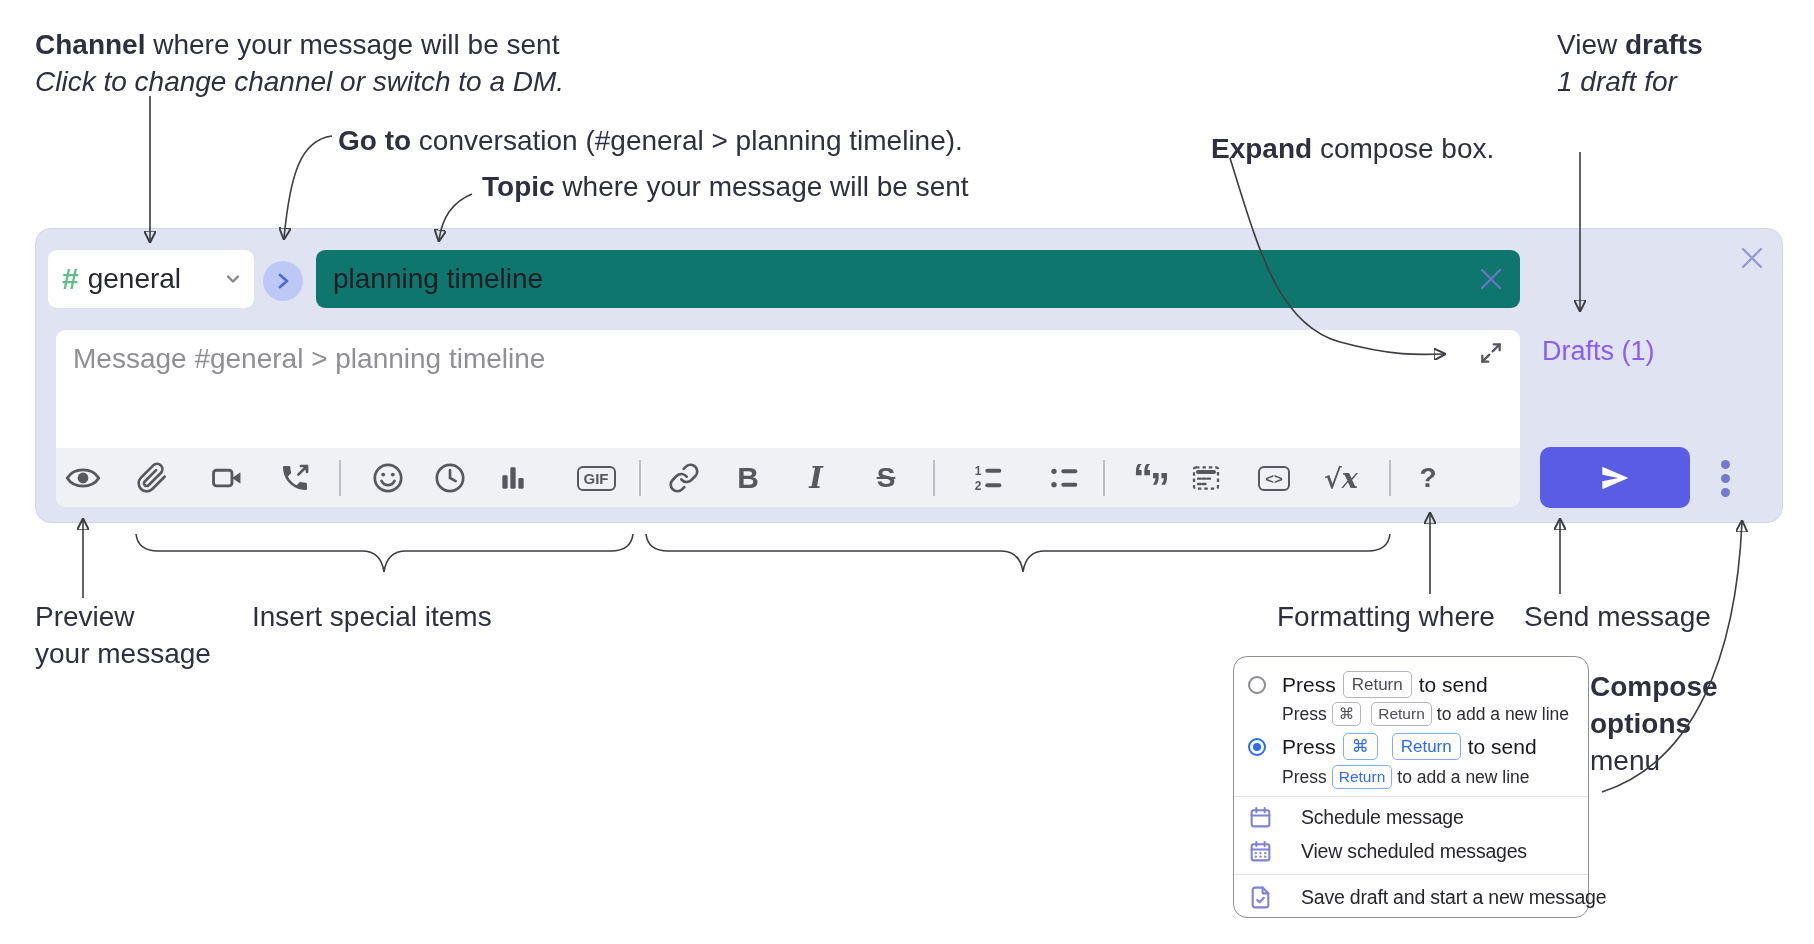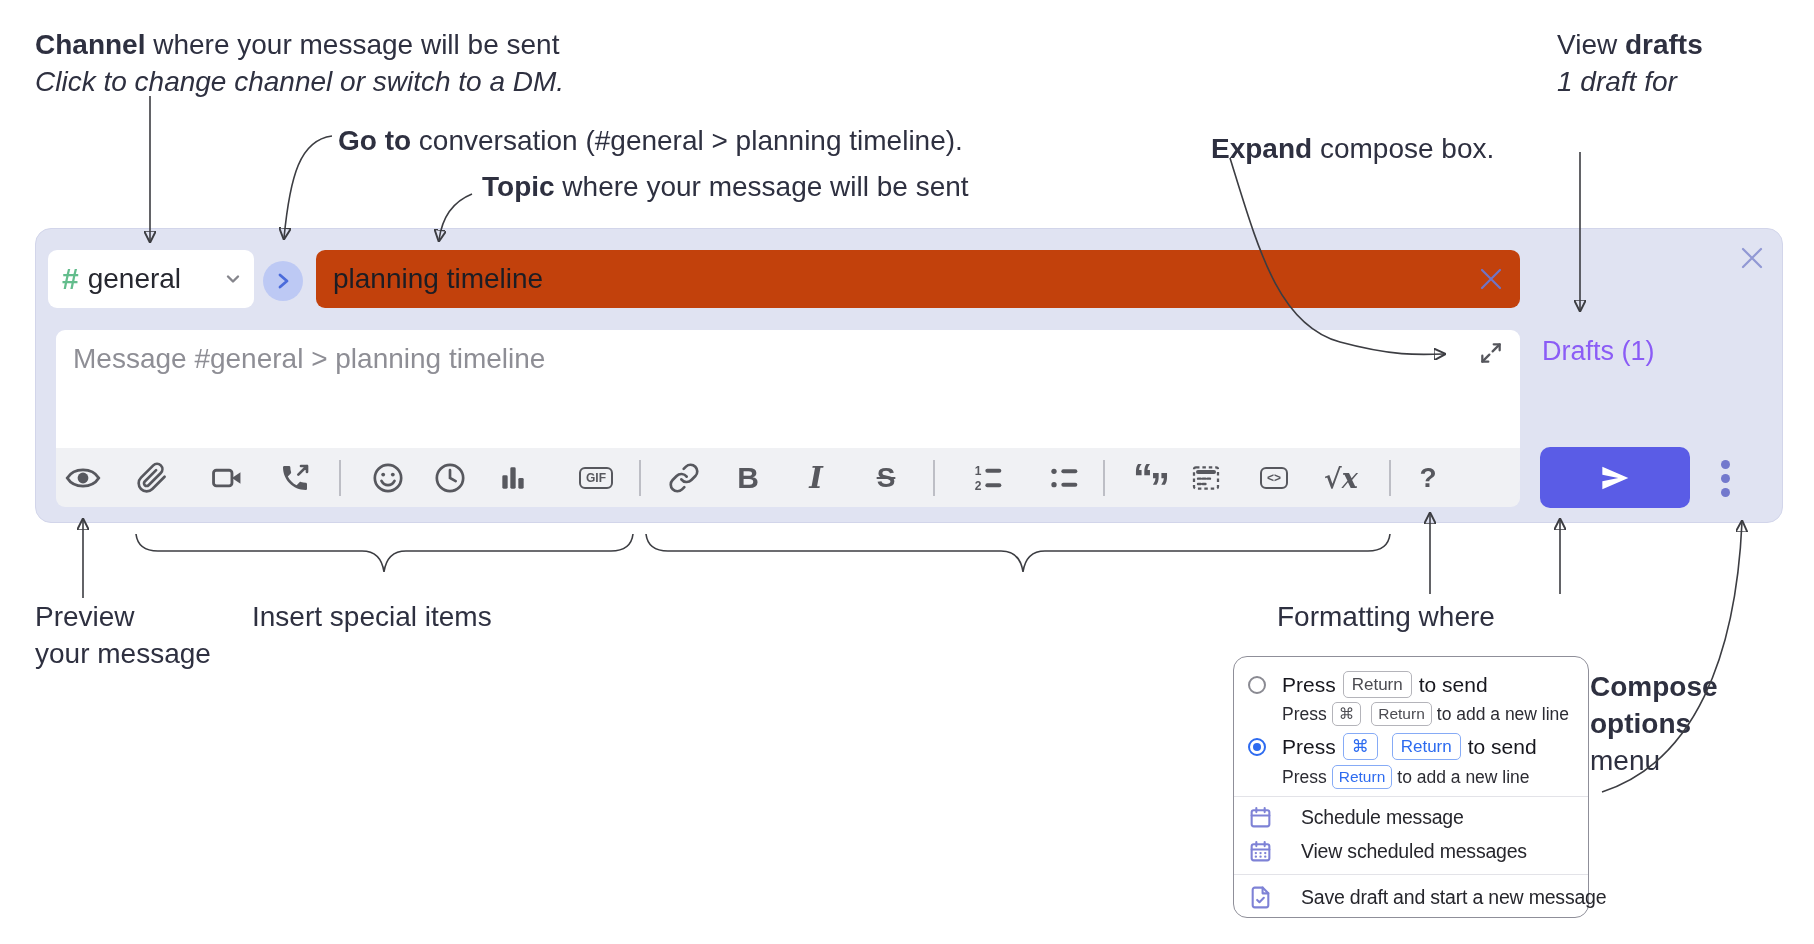--- a/index.html
+++ b/index.html
@@ -14,41 +14,41 @@
   
   .compose-box{position:absolute;left:35px;top:228px;width:1748px;height:295px;
     background:#e0e3f2;border:1px solid #d2d5ea;border-radius:16px;box-sizing:border-box;z-index:1;}
   .chan-btn{position:absolute;left:48px;top:250px;width:206px;height:58px;background:#fff;
     border-radius:9px;display:flex;align-items:center;z-index:2;box-sizing:border-box;}
   .hash{color:#63bd8c;font-size:30px;font-weight:700;margin-left:14px;}
   .chan-label{font-size:28px;color:#26272f;margin-left:9px;}
   .chan-chevron{margin-left:auto;margin-right:12px;display:flex;}
   .circle-btn{position:absolute;left:263px;top:261px;width:40px;height:40px;border-radius:50%;
     background:#bdc9f4;display:flex;align-items:center;justify-content:center;z-index:2;}
-  .topic-field{position:absolute;left:316px;top:250px;width:1204px;height:58px;background:#c2410c;
+  .topic-field{position:absolute;left:316px;top:250px;width:1204px;height:58px;background:#0f766e;
     border-radius:9px;z-index:2;box-sizing:border-box;}
   .topic-field input{width:100%;height:100%;border:none;outline:none;background:transparent;
     font-family:"Liberation Sans",sans-serif;font-size:28px;color:#1c1d24;padding:0 60px 0 17px;box-sizing:border-box;}
   .topic-clear{position:absolute;right:16px;top:16px;width:26px;height:26px;cursor:pointer;}
   .box-close{position:absolute;left:1738px;top:244px;width:28px;height:28px;z-index:2;cursor:pointer;}
   .msg-area{position:absolute;left:56px;top:330px;width:1464px;height:118px;z-index:2;}
   .msg-area textarea{width:100%;height:100%;resize:none;border:none;outline:none;background:#fff;
     border-radius:9px 9px 0 0;font-family:"Liberation Sans",sans-serif;font-size:28px;color:#1c1d24;
     padding:13px 60px 0 17px;box-sizing:border-box;}
   .msg-area textarea::placeholder{color:#8e8e95;opacity:1;}
   .expand-btn{position:absolute;right:14px;top:10px;width:28px;height:28px;cursor:pointer;}
   .toolbar{position:absolute;left:56px;top:448px;width:1464px;height:59px;background:#f0f1f4;
     border-radius:0 0 9px 9px;z-index:2;}
   .tb-icon{position:absolute;top:454px;width:48px;height:48px;display:flex;align-items:center;
     justify-content:center;transform:translateX(-50%);z-index:3;color:#57585e;cursor:pointer;}
   .tb-sep{position:absolute;top:460px;width:2px;height:36px;background:#bdbec5;transform:translateX(-50%);z-index:3;}
   .tb-text{font-size:30px;font-weight:700;color:#57585e;}
   .tb-italic{font-family:"DejaVu Serif",serif;font-style:italic;font-size:29px;font-weight:700;color:#57585e;}
   .tb-strike{font-size:28px;font-weight:700;text-decoration:line-through;color:#57585e;}
-  .tb-box{border:2.5px solid #57585e;border-radius:6px;font-size:12px;font-weight:700;
+  .tb-box{border:2.5px solid #57585e;border-radius:6px;font-size:15px;font-weight:700;
     padding:3px 5px;color:#57585e;line-height:1;}
   .tb-math{font-family:"DejaVu Serif",serif;font-style:italic;font-size:27px;font-weight:600;color:#57585e;}
   .tb-help{font-size:28px;font-weight:600;color:#57585e;}
   .tb-quote{font-size:40px;font-weight:700;color:#57585e;letter-spacing:-3px;line-height:20px;}
   .tb-quote .q2{position:relative;top:9px;}
   .drafts-link{position:absolute;left:1542px;top:336px;font-size:27px;color:#8b5cf6;z-index:2;cursor:pointer;}
   .send-btn{position:absolute;left:1540px;top:447px;width:150px;height:61px;background:#5a5ce6;
     border:none;border-radius:10px;display:flex;align-items:center;justify-content:center;z-index:3;cursor:pointer;}
   .dots-btn{position:absolute;left:1712px;top:452px;width:26px;height:52px;display:flex;flex-direction:column;
     align-items:center;justify-content:center;gap:5px;z-index:3;cursor:pointer;}
@@ -281,20 +281,23 @@
   <div class="lbl" style="left:252px;">
     <span class="b">Insert</span><span> special items</span>
   </div>
   <div class="lbl" style="left:35px;">
     <div class="b">Preview</div>
     <div>your message</div>
   </div>
   <div class="lbl" style="left:1277px;">
     <span>Formatting </span><span class="b">where</span>
   </div>
+  <div class="lbl" style="left:1524px;">
+    <span class="b">Send</span><span> message</span>
+  </div>
   <div class="ann" style="left:1590px;top:668px;">
     <div class="b">Compose</div>
     <div class="b">options</div>
     <div>menu</div>
   </div>
 
   <div class="popup">
     <div class="pop-row" style="top:14px;">
       <span class="radio"></span>
       <span class="main-line" style="margin-left:16px;">

